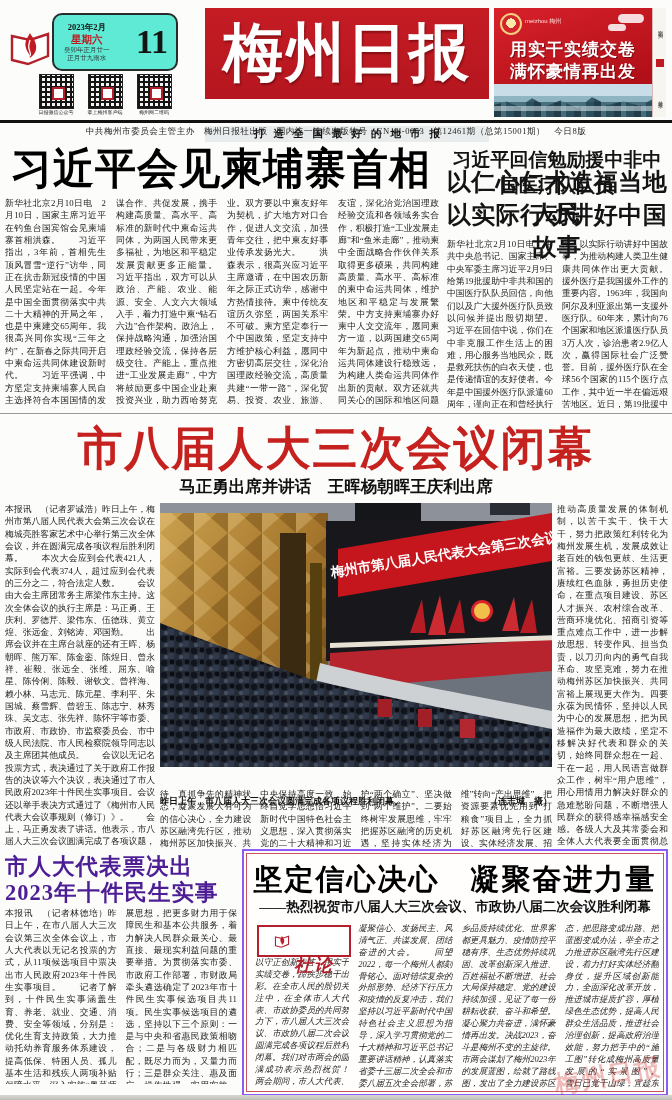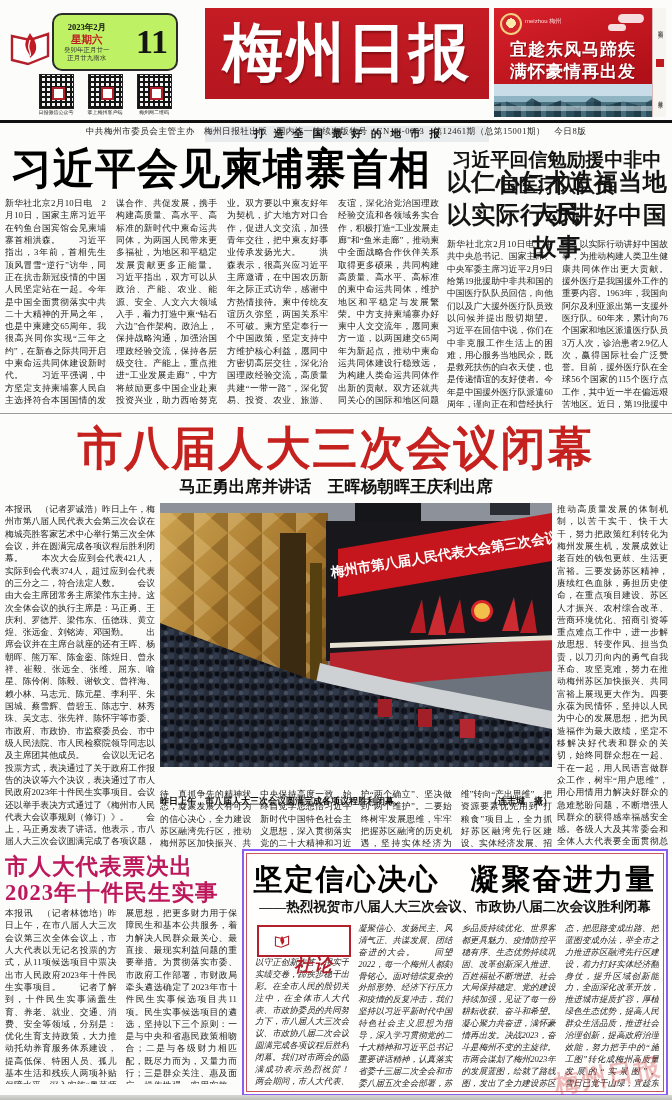--- a/index.html
+++ b/index.html
@@ -2,21 +2,21 @@
 <html><head>
 <meta charset="utf-8">
 <style>
   html,body{margin:0;padding:0;background:#e8e8e4;}
   .page{position:relative;width:672px;height:1100px;margin:0 auto;background:#fcfcfa;
         font-family:"Liberation Serif","DejaVu Serif",serif;color:#141414;overflow:hidden;}
 
   
   .logo-svg{position:absolute;left:8px;top:26px;width:44px;height:42px;}
   .datebox{position:absolute;left:52px;top:13px;width:126px;height:58px;border:2px solid #2b2b2b;
-           border-radius:10px;background:#bef264;display:flex;align-items:center;justify-content:space-between;
+           border-radius:10px;background:#5eead4;display:flex;align-items:center;justify-content:space-between;
            padding:2px 8px 2px 10px;box-sizing:border-box;}
   .datebox .dcol{text-align:center;line-height:1.25;}
   .d-ym{font-size:8.5px;font-weight:bold;}
   .d-week{font-size:10.5px;font-weight:bold;color:#c01a23;}
   .d-lunar{font-size:6.5px;color:#333;}
   .d-day{font-size:34px;font-weight:bold;font-family:"Liberation Serif",serif;line-height:1;}
   .qr-row{position:absolute;left:36px;top:74px;display:flex;gap:9px;}
   .qr-item{width:40px;text-align:center;}
   .qr{width:33px;height:33px;margin:0 auto;position:relative;border:1px solid #222;
       background-image:repeating-linear-gradient(0deg,#161616 0 2px,transparent 2px 5px),
@@ -71,21 +71,21 @@
   .npc-subhead{position:absolute;left:0;top:476px;width:672px;text-align:center;font-size:16.5px;font-weight:bold;color:#111;}
   .npc-left{position:absolute;left:5px;top:503px;width:150px;height:344px;}
   .npc-right{position:absolute;left:557px;top:503px;width:111px;height:344px;}
   .photo{position:absolute;left:160px;top:503px;width:392px;height:264px;background:#222;}
   .photo svg{display:block;}
   .photo-caption-row{position:absolute;left:160px;top:771px;width:392px;display:flex;justify-content:space-between;
                      font-size:9px;font-weight:bold;color:#111;margin-top:24px;}
   .npc-bottom-cols{position:absolute;left:160px;top:788px;width:392px;height:60px;gap:9px;}
 
   
-  .live-h{position:absolute;left:5px;width:232px;font-size:22.5px;font-weight:900;color:#be185d;letter-spacing:1px;}
+  .live-h{position:absolute;left:5px;width:232px;font-size:22.5px;font-weight:900;color:#4c1d95;letter-spacing:1px;}
   .live-cols{position:absolute;left:5px;top:907px;width:232px;height:177px;gap:9px;}
   .live-more{position:absolute;left:5px;top:1084px;width:232px;text-align:right;font-size:9px;font-weight:bold;}
 
   
   .edit-box{position:absolute;left:242px;top:849px;width:426px;height:247px;border:2px solid #8b5cf6;background:#fffefd;box-sizing:border-box;}
   .edit-box::after{content:"";position:absolute;inset:2px;border:1px solid #c9545e;pointer-events:none;}
   .edit-headline{position:absolute;left:0;top:9px;width:100%;text-align:center;font-size:29px;font-weight:900;color:#000;letter-spacing:2px;}
   .edit-subhead{position:absolute;left:0;top:47px;width:100%;text-align:center;font-size:13.5px;font-weight:bold;color:#111;}
   .edit-cols{position:absolute;left:11px;top:72px;width:404px;height:166px;gap:9px;}
   .edit-cols .coltxt{font-size:8.5px;font-style:italic;color:#222;}
@@ -136,21 +136,21 @@
   <div class="masthead">
     <div class="masthead-title">梅州日报</div>
   </div>
   <div class="tagline">打造全国最好的地市报</div>
 
   <div class="banner">
     <div class="banner-emblem"></div>
     <div class="banner-brand">meizhou 梅州</div>
     <div class="banner-cloud" style="right:22px;top:6px;"></div>
     <div class="banner-cloud" style="right:40px;top:16px;width:18px;height:7px;"></div>
-    <div class="banner-text" style="top:30px;">宜趁东风马蹄疾</div>
+    <div class="banner-text" style="top:30px;">用实干实绩交卷</div>
     <div class="banner-text" style="top:52px;">满怀豪情再出发</div>
     <div class="banner-city"></div>
     <div class="banner-strip">
       <div class="vtxt">文明梅州</div>
       <div class="banner-seal"></div>
       <div class="vtxt">共建共享</div>
     </div>
   </div>
 
   <div class="head-rule"></div>

